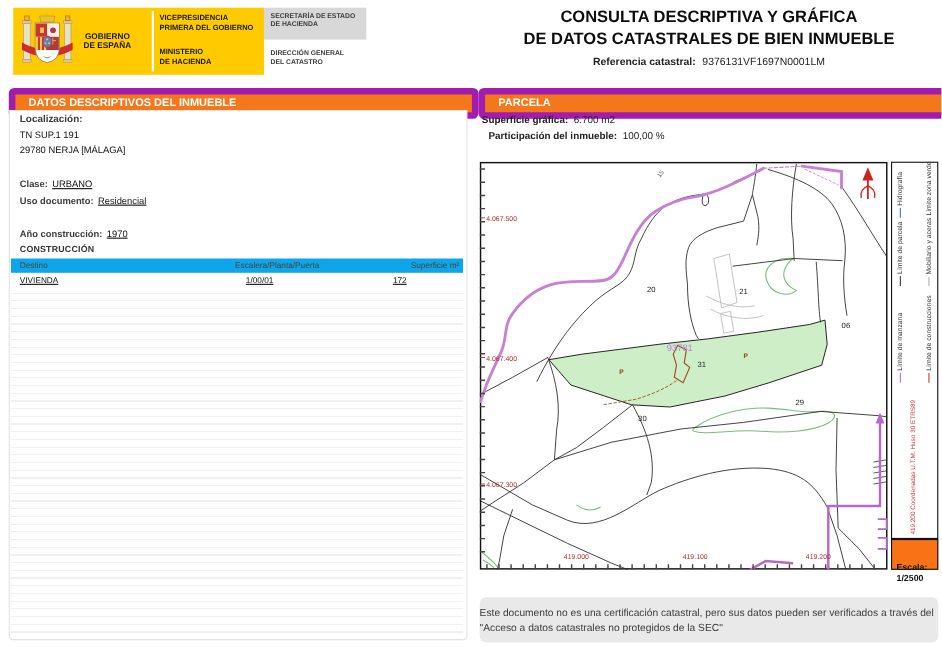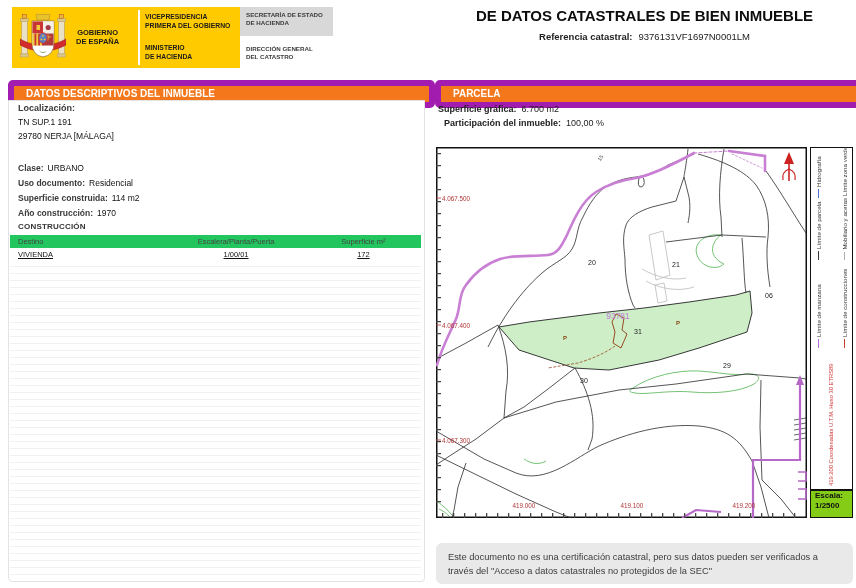--- a/index.html
+++ b/index.html
@@ -19,25 +19,25 @@
   .title-line{font-size:15px;font-weight:bold;color:#0d0d0d;line-height:20px;}
   .ref-line{font-size:9.5px;margin-top:5px;}
   .ref-label{font-weight:bold;color:#222;}
   .ref-value{margin-left:6px;color:#222;}
   
   .obar{background:#f4771b;border:6px solid #a21caf;border-radius:5px;color:#fff;
         font-size:10px;font-weight:bold;line-height:16px;padding-left:12px;height:16px;}
   .panel-box{background:#fff;border:1px solid #e3e3e3;border-radius:0 0 4px 4px;}
   
   .fl{font-weight:bold;color:#3a3a3a;font-size:8.5px;}
-  .fv{color:#111;font-size:8.5px;margin-left:4px;}
+  .fv{color:#111;font-size:8.5px;margin-left:4px;text-decoration:underline;}
   .loc-line{font-size:8.5px;color:#111;}
   .constr-title{font-size:8px;font-weight:bold;color:#333;letter-spacing:.2px;}
-  .tbl-head{background:#22c55e;color:#444;font-size:7.5px;display:grid;
-            grid-template-columns:38% 34% 28%;align-items:center;height:13px;}
+  .tbl-head{background:#0ea5e9;color:#444;font-size:7.5px;display:grid;
+            grid-template-columns:38% 34% 28%;align-items:center;height:13px;gap:16px;}
   .tbl-row{color:#111;font-size:7.5px;display:grid;grid-template-columns:38% 34% 28%;
            align-items:center;height:13px;text-decoration:underline;}
   .tc1{padding-left:8px;text-align:left;}
   .tc2,.tc3{text-align:center;}
   .stripes{background:repeating-linear-gradient(180deg,#f1f1f1 0px,#f1f1f1 1px,#ffffff 1px,#ffffff 7px);}
   
   .rf-row{font-size:9px;line-height:14px;white-space:nowrap;}
   .rf-label{font-weight:bold;color:#222;}
   .rf-value{margin-left:5px;color:#222;}
   
@@ -48,24 +48,24 @@
               font-size:5.8px;color:#cc3333;white-space:nowrap;overflow:visible;}
   .lg-grid{position:absolute;left:140px;top:3px;width:198px;height:33px;
            display:flex;flex-direction:column;justify-content:space-between;}
   .lg-row{display:flex;align-items:center;font-size:6.2px;color:#333;white-space:nowrap;}
   .lg-item{display:flex;align-items:center;flex:none;}
   .lg-i1{width:88px;} .lg-i2{width:62px;} .lg-i3{width:48px;}
   .lg-dash{display:inline-block;width:9px;height:0;border-top:1.6px solid #000;margin-right:2px;}
   .d-manzana{border-color:#b66bd8;} .d-parcela{border-color:#3a3a3a;} .d-hidro{border-color:#4a6fd4;}
   .d-constr{border-color:#c04030;} .d-mobil{border-color:#b0b0b0;} .d-verde{border-color:#79c879;}
   .escala-box{border:1.5px solid #111;box-sizing:border-box;font-size:8px;font-weight:bold;
-              color:#111;padding:0 0 0 4px;line-height:1.25;background:#84cc16;}
+              color:#111;padding:20px 0 0 4px;line-height:1.25;background:#f97316;}
   
   .disclaimer{background:#e9e9e9;border-radius:6px;color:#3c3c3c;font-size:9.3px;
-              line-height:1.5;padding:8px 12px;box-sizing:border-box;}
+              line-height:1.5;padding:8px 0;box-sizing:border-box;}
   svg text{font-family:"Liberation Sans",sans-serif;}
 </style>
 </head>
 <body>
 
 <div class="page">
 
   <div class="abs yellow-box" style="left:12px;top:7px;width:228px;height:61px;">
 
     <svg class="abs" style="left:8px;top:4px;" width="46" height="53" viewBox="0 0 46 53">
@@ -118,43 +118,41 @@
       <div>SECRETARÍA DE ESTADO</div>
       <div>DE HACIENDA</div>
     </div>
   </div>
   <div class="abs dir-text" style="left:246px;top:45px;">
     <div>DIRECCIÓN GENERAL</div>
     <div>DEL CATASTRO</div>
   </div>
 
   <div class="abs title-block" style="left:436px;top:6px;width:417px;">
+    <div class="title-line">CONSULTA DESCRIPTIVA Y GRÁFICA</div>
     <div class="title-line">DE DATOS CATASTRALES DE BIEN INMUEBLE</div>
     <div class="ref-line">
       <span class="ref-label">Referencia catastral:</span><span class="ref-value">9376131VF1697N0001LM</span>
     </div>
   </div>
 
   <div class="abs obar" style="left:8px;top:80px;width:403px;">
     <span>DATOS DESCRIPTIVOS DEL INMUEBLE</span>
   </div>
   <div class="abs panel-box" style="left:8px;top:100px;width:415px;height:480px;"></div>
 
   <div class="abs fl" style="left:18px;top:103px;font-size:9px;">Localización:</div>
   <div class="abs loc-line" style="left:18px;top:117px;">TN SUP.1 191</div>
   <div class="abs loc-line" style="left:18px;top:131px;">29780 NERJA [MÁLAGA]</div>
 
   <div class="abs" style="left:18px;top:157px;">
     <span class="fl">Clase:</span><span class="fv">URBANO</span>
   </div>
   <div class="abs" style="left:18px;top:172px;">
     <span class="fl">Uso documento:</span><span class="fv">Residencial</span>
-  </div>
-  <div class="abs" style="left:18px;top:187px;">
-    <span class="fl">Superficie construida:</span><span class="fv">114 m2</span>
   </div>
   <div class="abs" style="left:18px;top:202px;">
     <span class="fl">Año construcción:</span><span class="fv">1970</span>
   </div>
 
   <div class="abs constr-title" style="left:18px;top:222px;">CONSTRUCCIÓN</div>
   <div class="abs" style="left:10px;top:235px;width:411px;">
     <div class="tbl-head">
       <span class="tc1">Destino</span>
       <span class="tc2">Escalera/Planta/Puerta</span>

